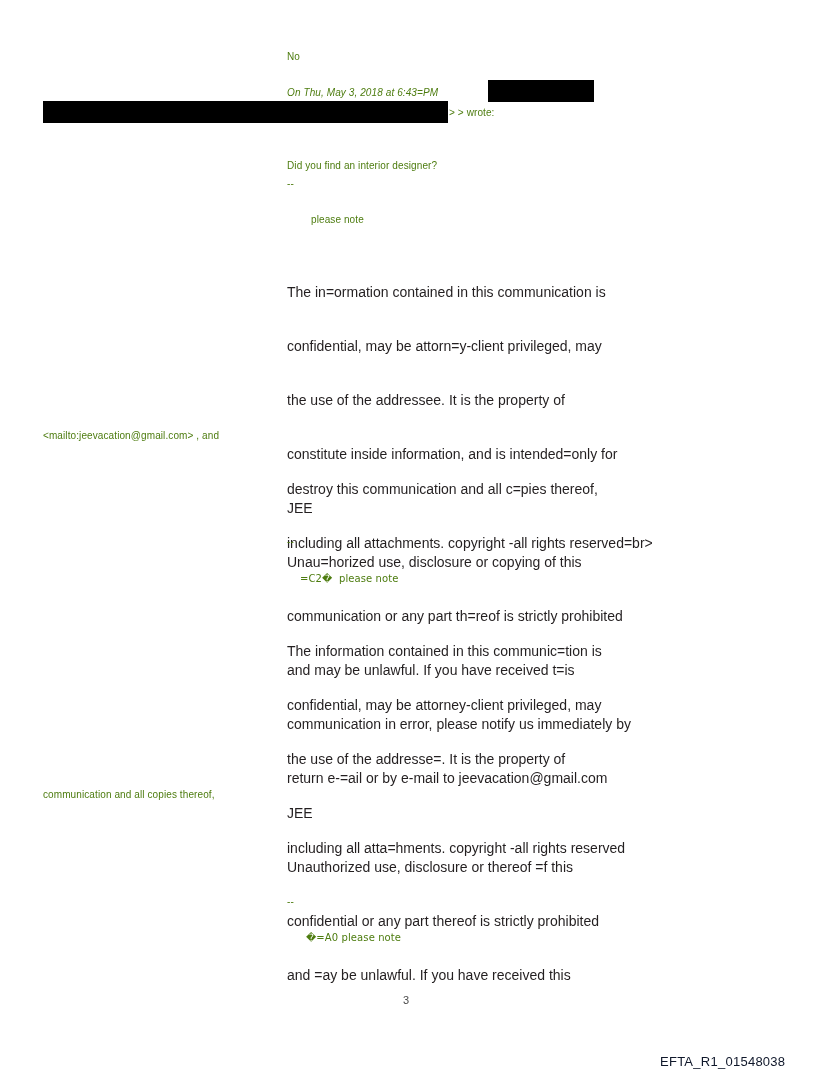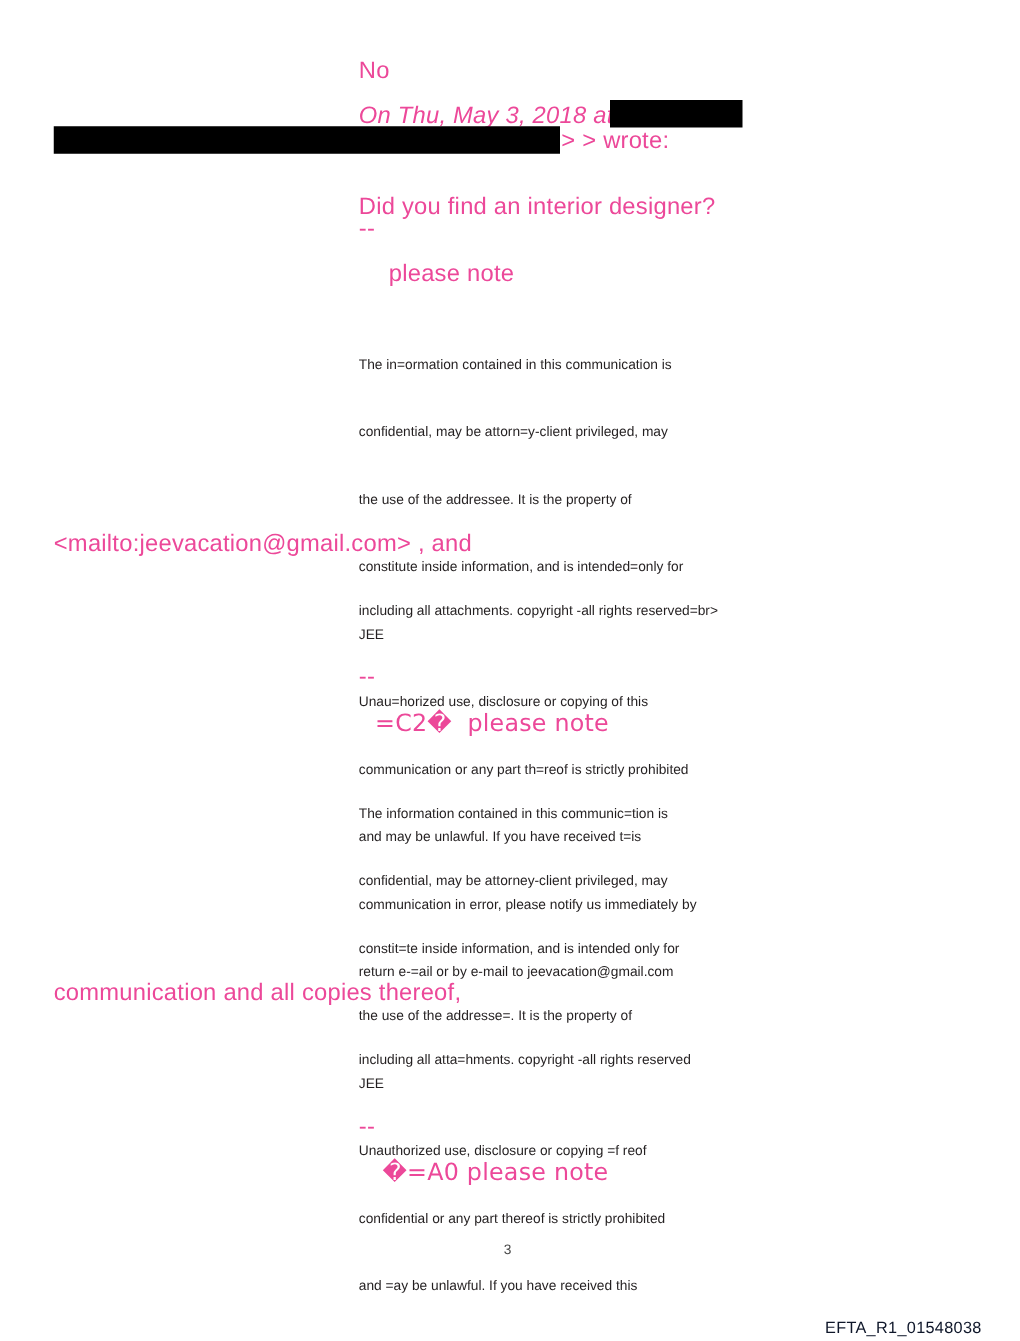--- a/index.html
+++ b/index.html
@@ -13,30 +13,30 @@
   }
   #page {
     position: relative;
     width: 816px;
     height: 1073px;
     background: #ffffff;
     overflow: hidden;
   }
   .ln {
     position: absolute;
-    font-size: 19px;
+    font-size: 10px;
     line-height: 18px;
     white-space: pre;
-    color: #ec4899;
+    color: #4d7c0f;
     letter-spacing: 0.01em;
   }
   .blk {
     position: absolute;
     white-space: pre;
-    font-size: 11px;
+    font-size: 14px;
     line-height: 18px;
     color: #231f20;
   }
   .blk div { white-space: pre; }
   .redaction {
     position: absolute;
     background: #000000;
   }
   .pagenum {
     position: absolute;
@@ -83,34 +83,34 @@
     <div>Unau=horized use, disclosure or copying of this</div>
     <div>communication or any part th=reof is strictly prohibited</div>
     <div>and may be unlawful. If you have received t=is</div>
     <div>communication in error, please notify us immediately by</div>
     <div>return e-=ail or by e-mail to jeevacation@gmail.com</div>
   </div>
 
   <div class="ln" style="left:43px; top:427px;">&lt;mailto:jeevacation@gmail.com&gt; , and</div>
 
   <div class="blk" style="left:287px; top:444px;">
+    <div>destroy this communication and all c=pies thereof,</div>
     <div>including all attachments. copyright -all rights reserved=br&gt;</div>
   </div>
 
   <div class="ln" style="left:287px; top:533px;">--</div>
 
   <div class="ln repl" style="left:300px; top:570px;">=C2�  please note</div>
 
   <div class="blk" style="left:287px; top:606px;">
     <div>The information contained in this communic=tion is</div>
     <div>confidential, may be attorney-client privileged, may</div>
-    <div>constit=te inside information, and is intended only for</div>
     <div>the use of the addresse=. It is the property of</div>
     <div>JEE</div>
-    <div>Unauthorized use, disclosure or copying =f reof</div>
+    <div>Unauthorized use, disclosure or thereof =f this</div>
     <div>confidential or any part thereof is strictly prohibited</div>
     <div>and =ay be unlawful. If you have received this</div>
     
     
   </div>
 
   <div class="ln" style="left:43px; top:786px;">communication and all copies thereof,</div>
 
   <div class="blk" style="left:287px; top:803px;">
     <div>including all atta=hments. copyright -all rights reserved</div>

